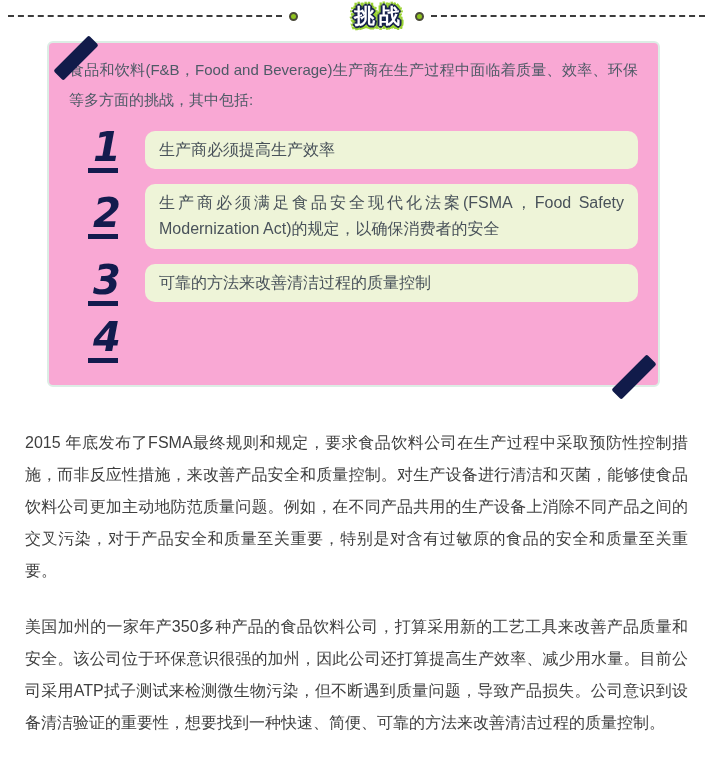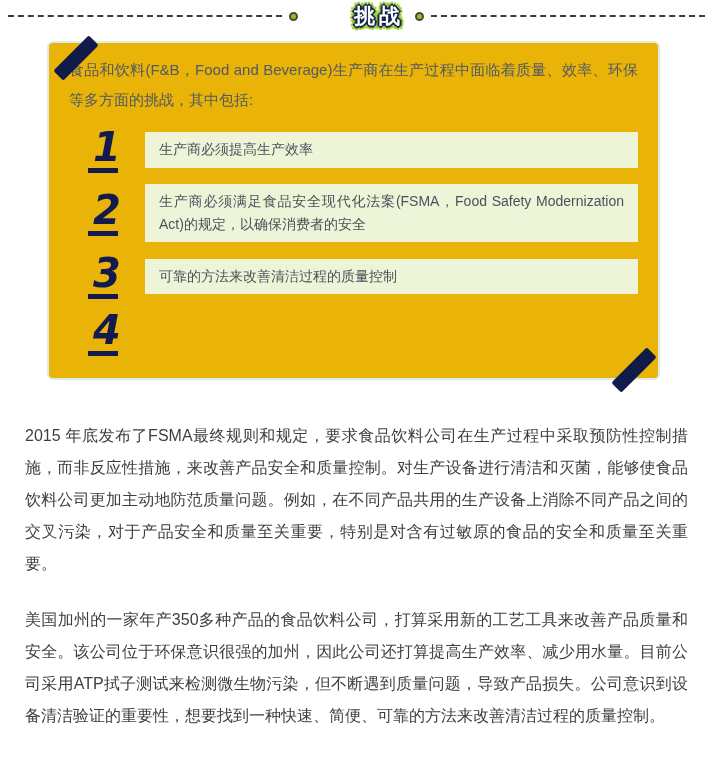--- a/index.html
+++ b/index.html
@@ -43,21 +43,21 @@
       0 -4px 0 #9ad233, 0 4px 0 #9ad233, -4px 0 0 #9ad233, 4px 0 0 #9ad233;
     margin-left: 45px;
   }
 
   
   .card {
     position: relative;
     margin: 11px 53px 0 47px;
     border: 2px solid #dcede5;
     border-radius: 6px;
-    background: #eab308;
+    background: #f9a8d4;
     padding: 12px 20px 22px 20px;
   }
   .pen-stroke {
     position: absolute;
     width: 50px; height: 14px;
     background: #111b4a;
     border-radius: 2px;
     transform: rotate(-45deg);
   }
   .pen-stroke.tl { left: 2px; top: 8px; }
@@ -96,24 +96,25 @@
   .num-underline {
     width: 30px; height: 5px;
     background: #131b4e;
     margin-top: 1px;
     margin-left: -8px;
   }
   .challenge-box {
     flex: 1;
     background: #eef4d8;
     padding: 6px 14px;
-    font-size: 14px;
+    font-size: 16px;
     line-height: 1.65;
     color: #49525a;
     text-align: justify;
+    border-radius: 10px;
   }
 
   
   .article {
     padding: 0 25px;
   }
   .article p {
     font-size: 16px;
     line-height: 2.0;
     color: #3e3e3e;

